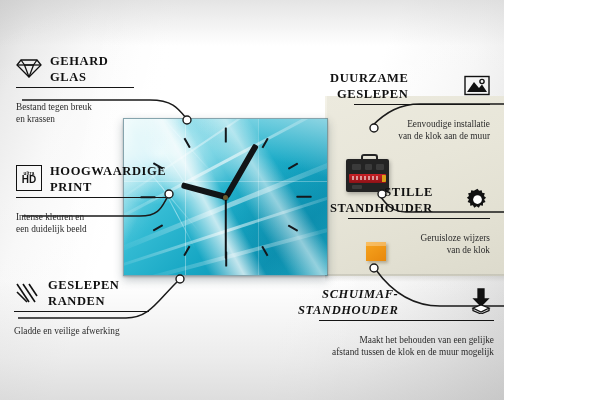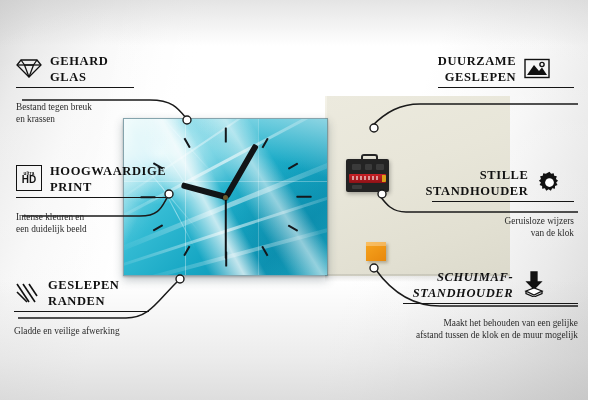--- a/index.html
+++ b/index.html
@@ -1,21 +1,21 @@
 <!DOCTYPE html>
 <html><head>
 <meta charset="utf-8">
 <style>
   html,body{margin:0;padding:0;}
   body{
     width:600px;height:400px;overflow:hidden;
     font-family:"Liberation Serif", serif;
     background:#ffffff;
   }
-  #stage{position:relative;width:560px;height:400px;overflow:hidden;background:#fdfdfd;padding-left:28px;}
+  #stage{position:relative;width:504px;height:400px;overflow:hidden;background:#fdfdfd;}
 
   
   .bg-base{position:absolute;inset:0;
     background:linear-gradient(110deg,#d9d9d9 0%,#e9e9e9 6%,#f7f7f7 16%,#ffffff 30%,#ffffff 62%,#f6f6f6 76%,#e7e7e7 88%,#d4d4d4 100%);}
   .bg-sheen{position:absolute;inset:0;
     background:linear-gradient(102deg,rgba(255,255,255,0) 18%,rgba(255,255,255,.95) 30%,rgba(255,255,255,.95) 58%,rgba(255,255,255,0) 72%);}
   .bg-vign{position:absolute;inset:0;
     background:radial-gradient(ellipse 95% 80% at 50% 45%,rgba(255,255,255,.55) 0%,rgba(255,255,255,0) 70%);}
   .bg-botshade{position:absolute;left:0;right:0;bottom:0;height:120px;
     background:linear-gradient(to bottom,rgba(205,205,205,0) 0%,rgba(200,200,200,.35) 65%,rgba(188,188,188,.5) 100%);}
@@ -93,21 +93,21 @@
     box-shadow:2px 2px 3px rgba(90,70,30,.35);}
   .foam-top{position:absolute;left:248px;top:146px;width:20px;height:4px;background:rgba(255,255,255,.3);}
 
   
   svg.lines{position:absolute;inset:0;width:600px;height:400px;pointer-events:none;}
 
   
   .feat{position:absolute;}
   .feat .head{display:flex;align-items:center;gap:8px;}
   .feat.left .head{justify-content:flex-start;}
-  .feat.right .head{justify-content:center;}
+  .feat.right .head{justify-content:space-between;margin-top:17px;}
   .titlewrap{line-height:1.02;}
   .t-line{font-weight:bold;font-size:12.5px;letter-spacing:.6px;color:#111;white-space:nowrap;}
   .feat.right .t-line{text-align:right;}
   .rule{height:1.4px;background:#151515;margin-top:2px;}
   .sub{font-size:9.3px;line-height:1.32;color:#2b2b2b;margin-top:13px;white-space:pre-line;}
   .feat.right .sub{text-align:right;}
   .ico{flex:0 0 auto;width:26px;height:26px;display:flex;align-items:center;justify-content:center;}
   .hdbox{width:25px;height:24px;border:1.6px solid #111;display:flex;flex-direction:column;
     align-items:center;justify-content:center;line-height:1;}
   .hd-ultra{font-size:4.6px;font-weight:bold;letter-spacing:.2px;color:#111;font-family:"Liberation Sans",sans-serif;}
@@ -270,20 +270,22 @@
       </span>
       <span class="ico">
         <svg width="26" height="21" viewBox="0 0 26 21" fill="none" stroke="#111" stroke-width="1.4">
           <rect x="1" y="1.5" width="24" height="18"></rect>
           <path d="M3 17 L10 7 L15 13 L18 9.5 L23 17 Z" fill="#111" stroke="none"></path>
           <circle cx="18" cy="6.5" r="2.1"></circle>
         </svg>
       </span>
     </div>
     <div class="rule" style="width:136px;margin-left:auto;"></div>
+    <div class="sub">Eenvoudige installatie
+van de klok aan de muur</div>
   </div>
 
   <div class="feat right" style="right:14px;top:166px;width:160px;">
     <div class="head">
       <span class="titlewrap" style="text-align:right;">
         <span class="t-line">STILLE</span><br>
         <span class="t-line">STANDHOUDER</span>
       </span>
       <span class="ico">
         <svg width="25" height="25" viewBox="0 0 24 24" fill="#111">

